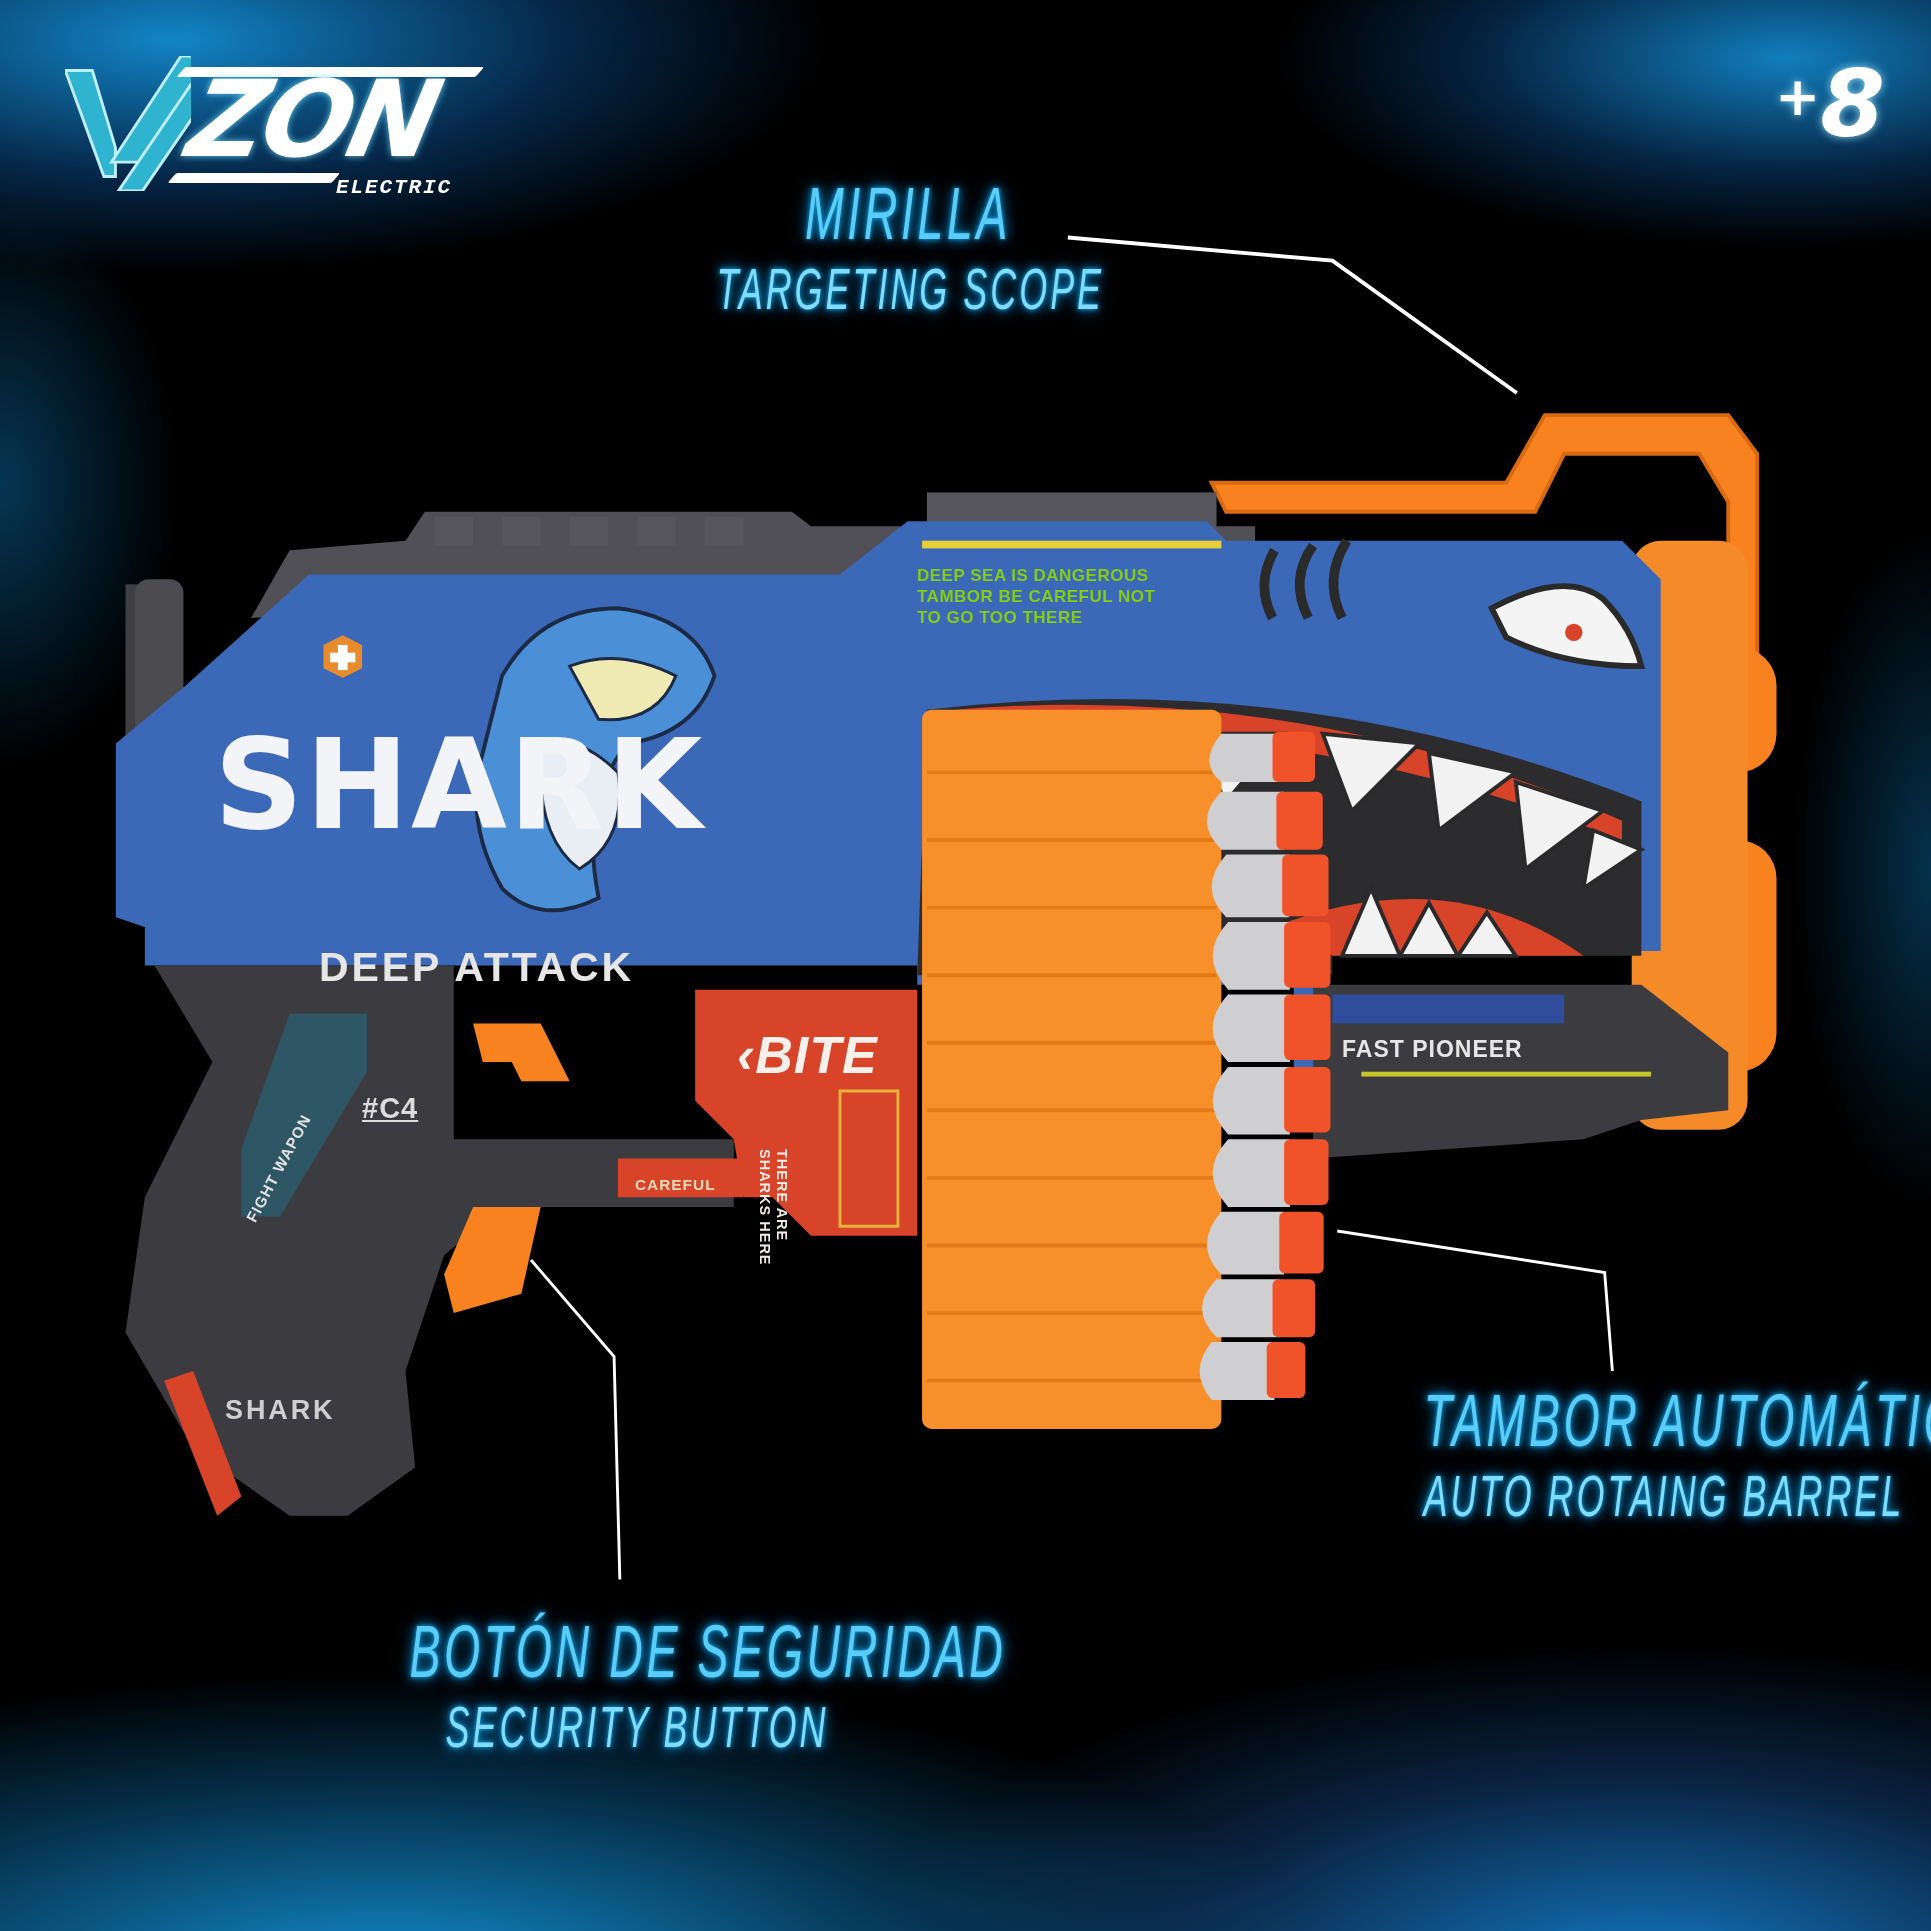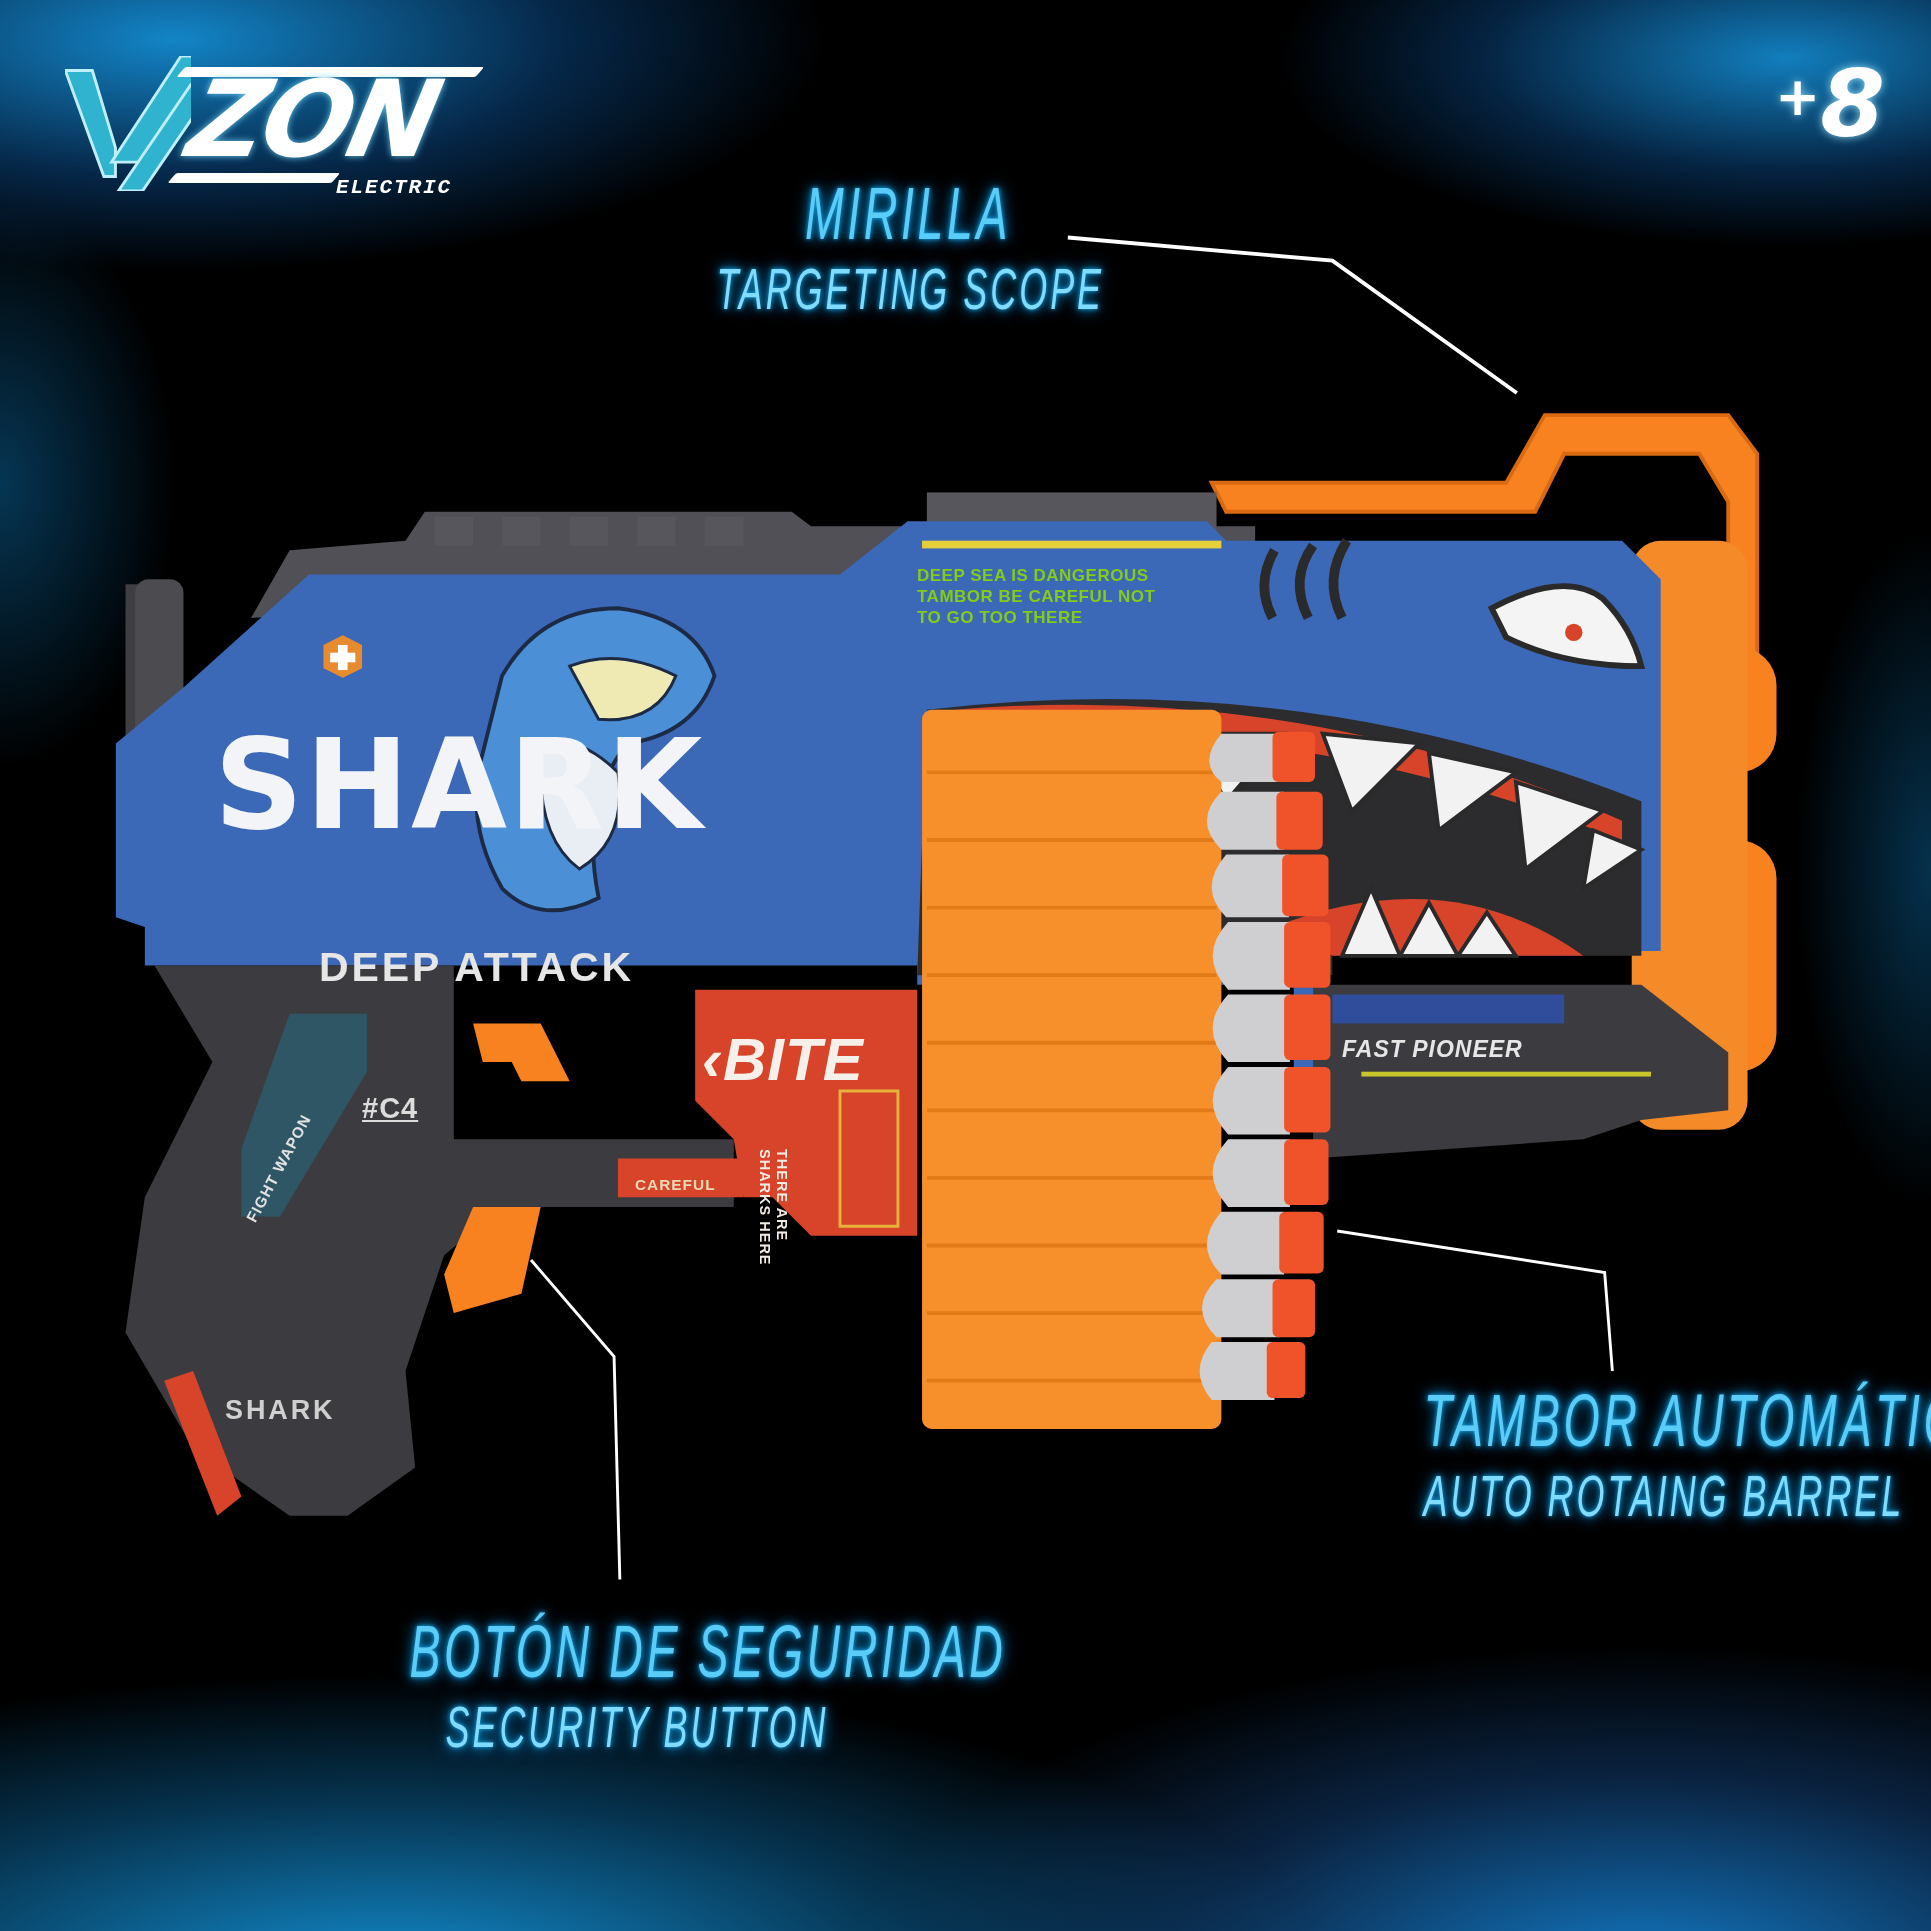--- a/index.html
+++ b/index.html
@@ -57,24 +57,24 @@
   .lbl-sec   { left: 270px; top: 1610px; width: 734px; }
 
   svg.lines { position: absolute; inset: 0; pointer-events: none; }
 
   
   .blaster { position: absolute; inset: 0; }
   .deco-text { position: absolute; font-family: "Liberation Sans", sans-serif; font-weight: bold; white-space: nowrap; }
   .warn { left: 917px; top: 565px; color: #84cc16; font-size: 17px; line-height: 21px; letter-spacing: 0.5px; }
   .shark-big { left: 214px; top: 713px; color: #f2f4f8; font-size: 124px; letter-spacing: 1.9px; font-family: "DejaVu Sans", sans-serif; font-weight: bold; }
   .deep-attack { left: 319px; top: 944px; color: #e6e6e6; font-size: 41px; letter-spacing: 2.9px; }
-  .bite { left: 702px; top: 1025px; color: #f5f0ea; font-size: 60px; font-style: italic; letter-spacing: 1px; }
+  .bite { left: 737px; top: 1025px; color: #f5f0ea; font-size: 52px; font-style: italic; letter-spacing: 1px; }
   .sharks-here { left: 790px; top: 1149px; color: #f1ebe4; font-size: 14.5px; line-height: 17.4px; transform: rotate(90deg); transform-origin: left top; letter-spacing: 1px; }
   .warfare { left: 635px; top: 1176px; color: #e8d9b4; font-size: 15.4px; letter-spacing: 1px; }
-  .fast-pioneer { left: 1342px; top: 1036px; color: #e6e6e6; font-size: 23px; font-style: italic; letter-spacing: 1px; }
+  .fast-pioneer { left: 1342px; top: 1036px; color: #e6e6e6; font-size: 23px; letter-spacing: 1px; }
   .c4 { left: 362px; top: 1092px; color: #dcdcdc; font-size: 29px; letter-spacing: 1px; text-decoration: underline; }
   .fight { left: 243px; top: 1217px; color: #e2e2e2; font-size: 15.4px; transform: rotate(-62deg); transform-origin: left top; letter-spacing: 1px; }
   .grip-shark { left: 225px; top: 1395px; color: #cfcfcf; font-size: 27px; letter-spacing: 2.9px; }
 </style>
 </head>
 <body>
 
 <div class="bg"></div>
 
 <div class="logo">

